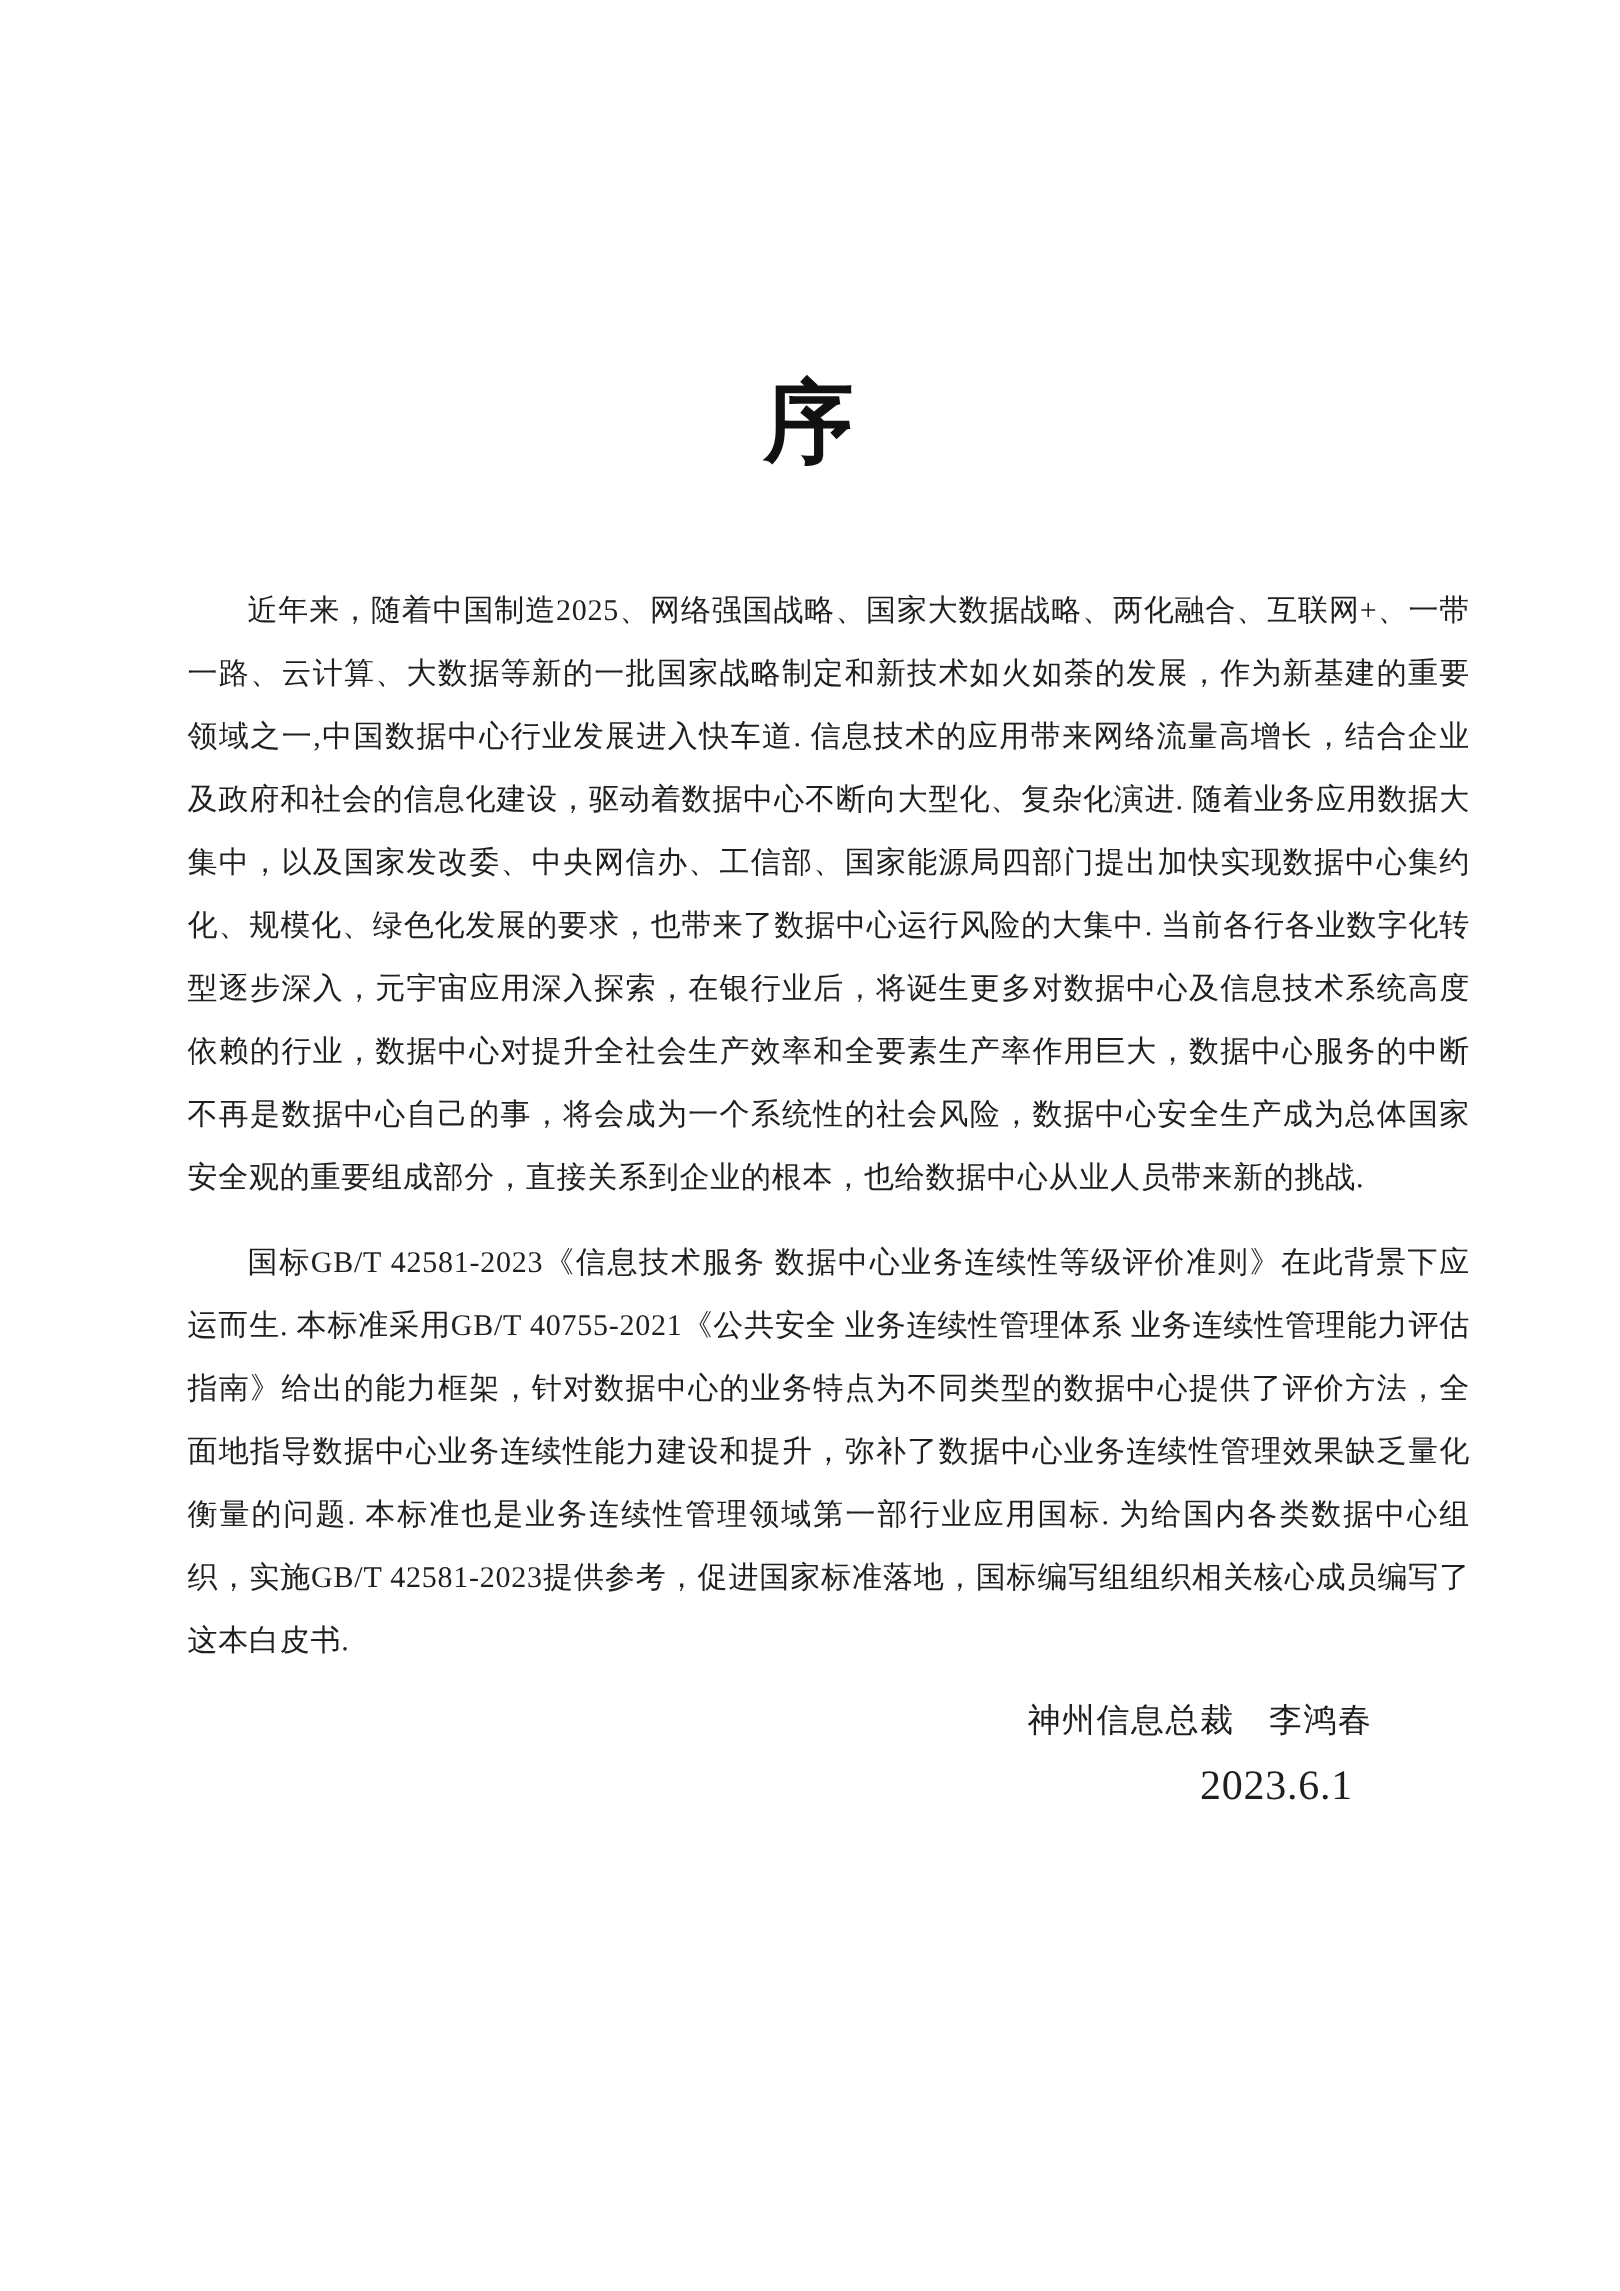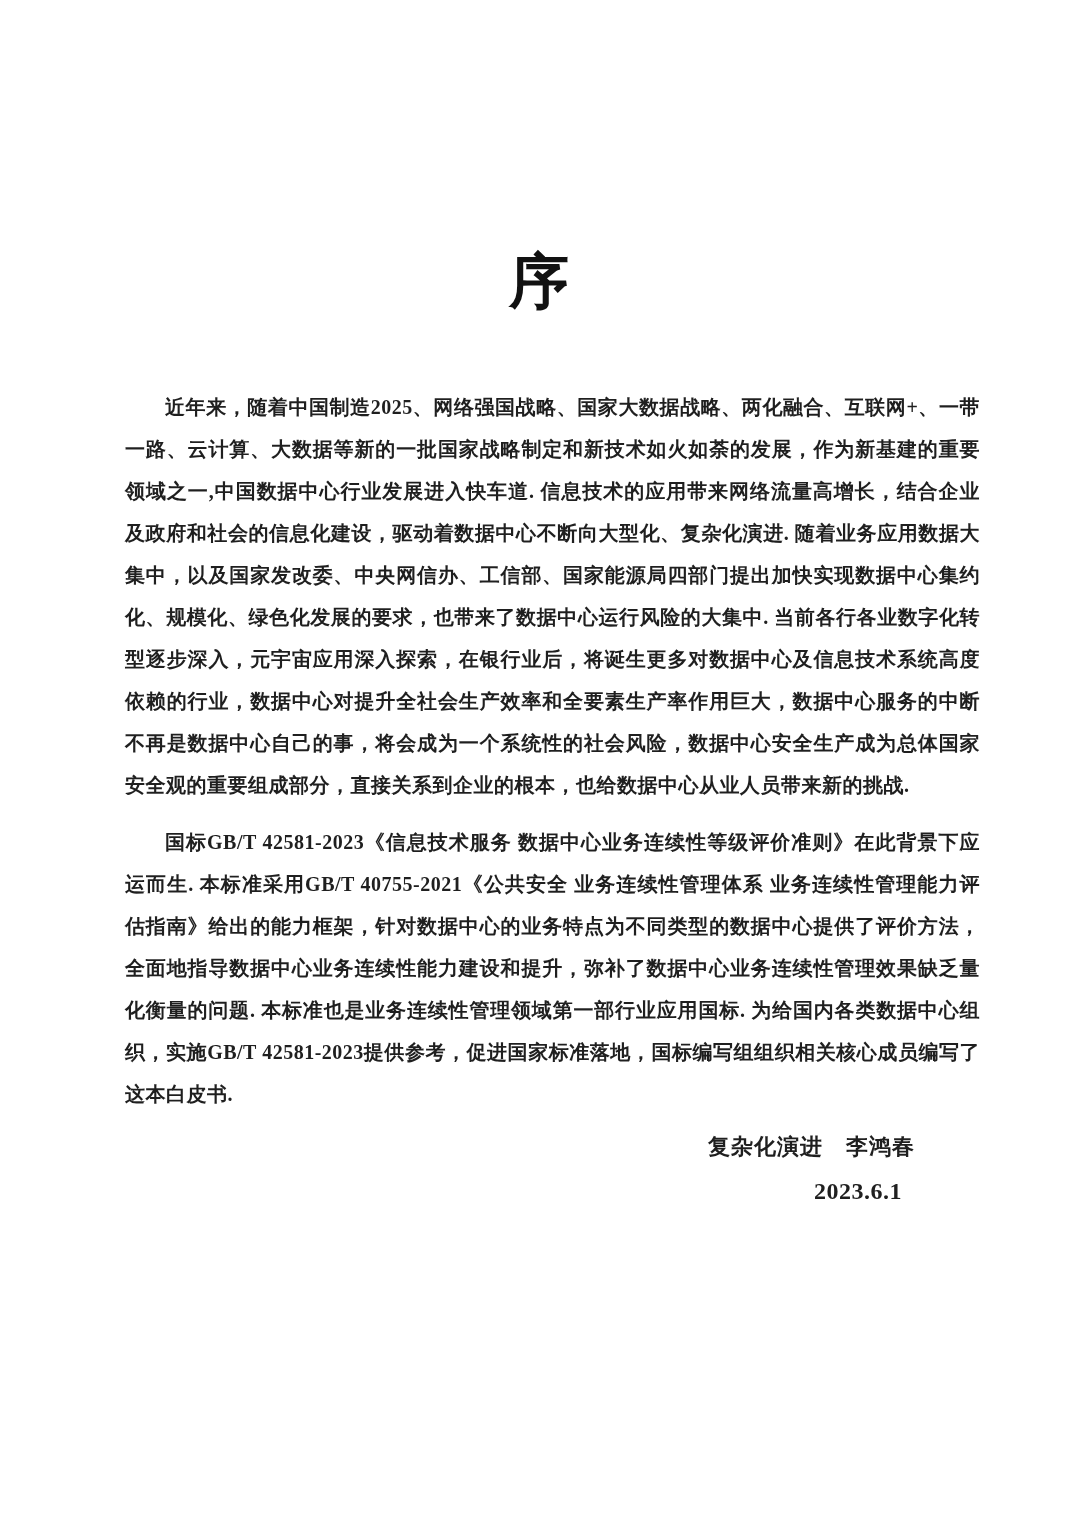--- a/index.html
+++ b/index.html
@@ -27,49 +27,48 @@
     letter-spacing: 2px;
     color: #111111;
   }
   .content {
     margin: 74px 100px 16px 125px;
     font-size: 20px;
     line-height: 42px;
     text-align: justify;
     text-justify: inter-ideograph;
     letter-spacing: 0.5px;
-    font-weight: bold;
   }
   .content p {
     margin: 0 0 15px 0;
     text-indent: 2em;
   }
   .signature {
     margin-top: 12px;
     padding-right: 65px;
     text-align: right;
     font-size: 22px;
     line-height: 34px;
     letter-spacing: 1px;
   }
   .date {
     margin-top: 12px;
     padding-right: 78px;
     text-align: right;
-    font-size: 24px;
+    font-size: 28px;
     line-height: 30px;
   }
 </style>
 </head>
 <body>
 
 <div class="page">
   <h1 class="title">序</h1>
 
   <div class="content">
     <p>近年来，随着中国制造2025、网络强国战略、国家大数据战略、两化融合、互联网+、一带一路、云计算、大数据等新的一批国家战略制定和新技术如火如荼的发展，作为新基建的重要领域之一,中国数据中心行业发展进入快车道. 信息技术的应用带来网络流量高增长，结合企业及政府和社会的信息化建设，驱动着数据中心不断向大型化、复杂化演进. 随着业务应用数据大集中，以及国家发改委、中央网信办、工信部、国家能源局四部门提出加快实现数据中心集约化、规模化、绿色化发展的要求，也带来了数据中心运行风险的大集中. 当前各行各业数字化转型逐步深入，元宇宙应用深入探索，在银行业后，将诞生更多对数据中心及信息技术系统高度依赖的行业，数据中心对提升全社会生产效率和全要素生产率作用巨大，数据中心服务的中断不再是数据中心自己的事，将会成为一个系统性的社会风险，数据中心安全生产成为总体国家安全观的重要组成部分，直接关系到企业的根本，也给数据中心从业人员带来新的挑战.</p>
     <p>国标GB/T 42581-2023《信息技术服务 数据中心业务连续性等级评价准则》在此背景下应运而生. 本标准采用GB/T 40755-2021《公共安全 业务连续性管理体系 业务连续性管理能力评估指南》给出的能力框架，针对数据中心的业务特点为不同类型的数据中心提供了评价方法，全面地指导数据中心业务连续性能力建设和提升，弥补了数据中心业务连续性管理效果缺乏量化衡量的问题. 本标准也是业务连续性管理领域第一部行业应用国标. 为给国内各类数据中心组织，实施GB/T 42581-2023提供参考，促进国家标准落地，国标编写组组织相关核心成员编写了这本白皮书.</p>
 
-    <div class="signature">复杂化演进　李鸿春</div>
+    <div class="signature">神州信息总裁　李鸿春</div>
 
     <div class="date">2023.6.1</div>
   </div>
 </div>
 
 </body></html>

